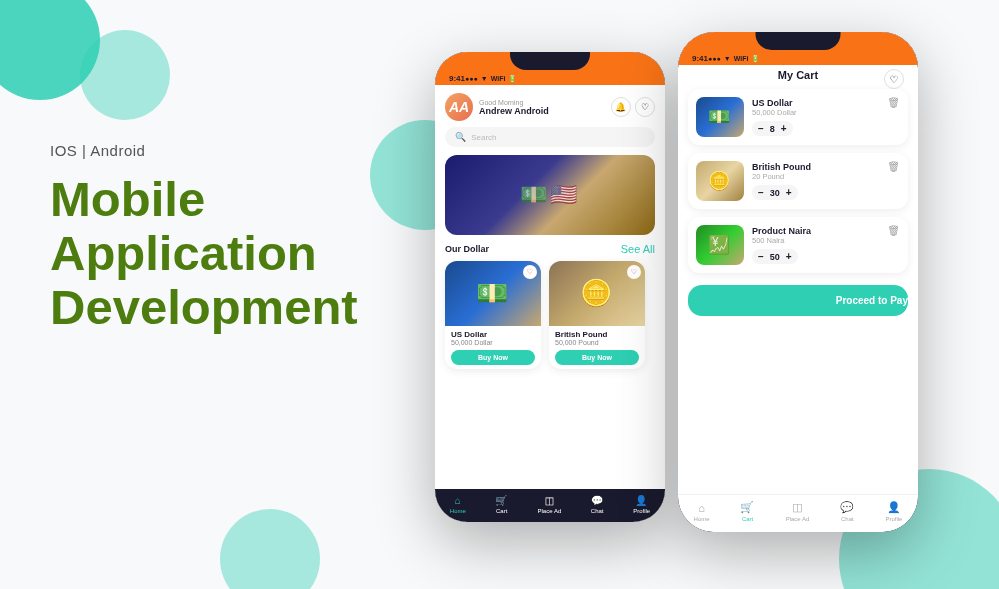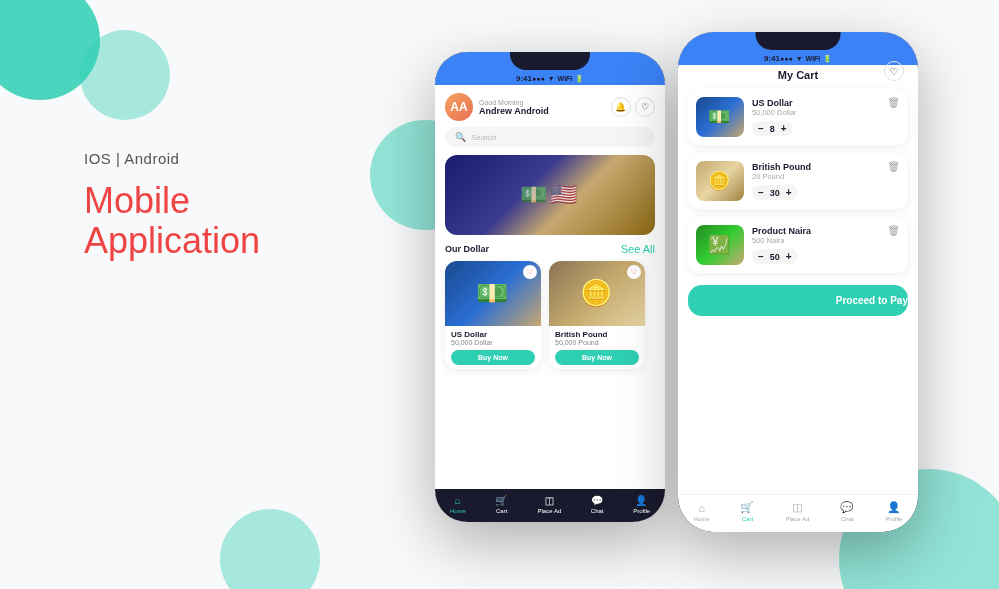--- a/index.html
+++ b/index.html
@@ -45,33 +45,32 @@
       width: 180px; height: 180px;
       background: #2ecfb3;
       bottom: -60px; right: -20px;
       opacity: 0.5;
     }
 
     
     .left-section {
       position: absolute;
       left: 50px;
-      top: 150px;
-      margin-left: 34px;
+      top: 142px;
     }
     .platform-label {
       font-size: 15px;
       color: #555;
       margin-bottom: 14px;
       letter-spacing: 0.5px;
     }
     .main-title {
-      font-size: 36px;
-      font-weight: 400;
-      color: #ef4444;
+      font-size: 49px;
+      font-weight: 700;
+      color: #4d7c0f;
       line-height: 1.1;
       max-width: 360px;
     }
 
     
     .phone-container {
       position: absolute;
     }
     .phone {
       background: #1a1a2e;
@@ -90,27 +89,27 @@
       left: 50%;
       transform: translateX(-50%);
       width: 100px;
       height: 22px;
       background: #1a1a2e;
       border-radius: 0 0 16px 16px;
       z-index: 10;
     }
     .status-bar {
       display: flex;
-      justify-content: center;
+      justify-content: flex-start;
       align-items: center;
       padding: 8px 14px 2px;
       font-size: 8px;
       font-weight: 700;
       color: #1a1a2e;
-      background: #3b82f6;
+      background: #f97316;
     }
     .status-icons {
       display: flex;
       gap: 3px;
       align-items: center;
       font-size: 7px;
     }
 
     
     .phone1-container {
@@ -141,23 +140,24 @@
     }
     .p1-avatar {
       width: 28px;
       height: 28px;
       border-radius: 50%;
       background: linear-gradient(135deg, #f4a261, #e76f51);
       flex-shrink: 0;
       display: flex;
       align-items: center;
       justify-content: center;
-      font-size: 12px;
+      font-size: 14px;
       color: white;
       font-weight: bold;
+      font-style: italic;
     }
     .p1-greeting {
       margin-left: 6px;
       flex: 1;
     }
     .p1-greeting-text {
       font-size: 7px;
       color: #999;
     }
     .p1-name {
@@ -321,21 +321,21 @@
     }
     .phone2 .notch {
       width: 85px;
       height: 18px;
     }
 
     
     .p2-header {
       display: flex;
       justify-content: center;
-      align-items: flex-end;
+      align-items: flex-start;
       padding: 4px 14px 8px;
       position: relative;
     }
     .p2-title { font-size: 11px; font-weight: 700; color: #1a1a2e; }
     .p2-fav-btn {
       position: absolute;
       right: 14px;
       width: 20px; height: 20px;
       border-radius: 50%;
       border: 1.5px solid #e0e0e0;
@@ -444,20 +444,21 @@
 <div class="bg-circle bg-circle-tr"></div>
 <div class="bg-circle bg-circle-mid"></div>
 <div class="bg-circle bg-circle-bottom-left"></div>
 <div class="bg-circle bg-circle-bottom-right"></div>
 
 <div class="left-section">
   <div class="platform-label">IOS  |  Android</div>
   <div class="main-title">
     <span>Mobile</span><br>
     <span>Application</span><br>
+    <span>Development</span>
   </div>
 </div>
 
 <div class="phone-container phone1-container">
   <div class="phone phone1">
     <div class="notch"></div>
     <div class="phone-screen">
 
       <div class="status-bar" style="padding-top:22px;">
         <span>9:41</span>

